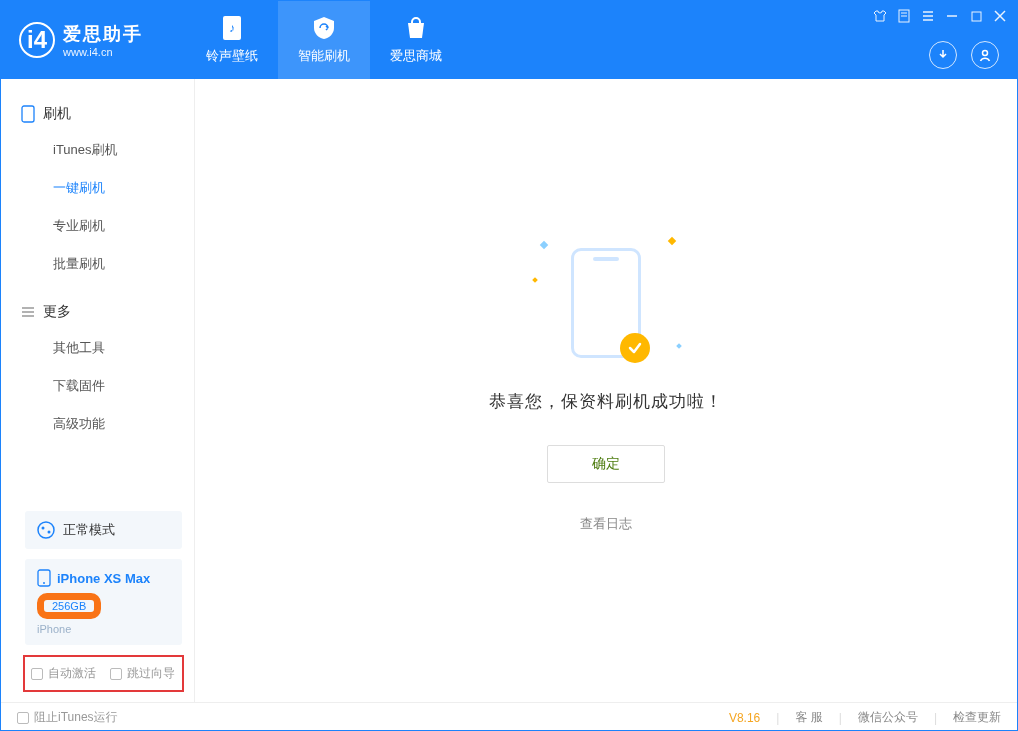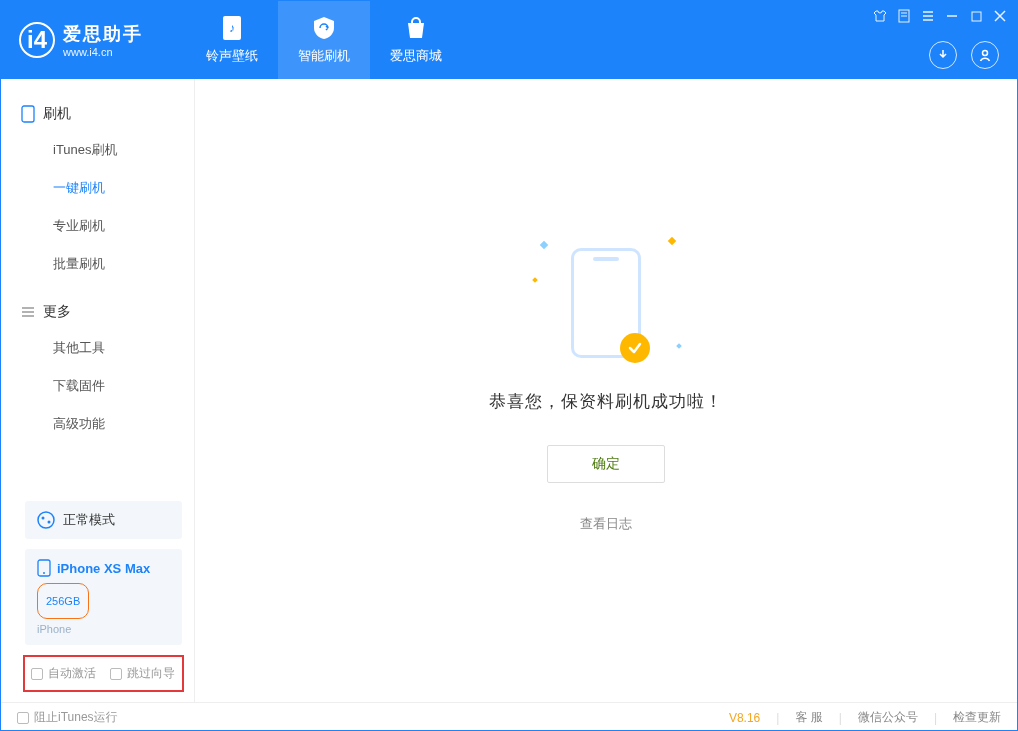--- a/index.html
+++ b/index.html
@@ -27,21 +27,21 @@
 .body { display: flex; height: calc(731px - 78px - 30px); }
 .sidebar { width: 194px; border-right: 1px solid #eee; padding-top: 18px; position: relative; }
 .side-section-title { display:flex; align-items:center; gap:8px; padding: 8px 20px; font-size: 14px; color:#333; }
 .side-item { padding: 10px 20px 10px 52px; font-size: 13px; color:#555; cursor:pointer; }
 .side-item.active { color:#1C83FB; }
 
 .bottom-cards { position:absolute; bottom:0; left:12px; right:0; }
 .mode-card, .device-card { background:#F3F7FB; margin:0 12px 10px 12px; border-radius:3px; padding:10px 12px; font-size:13px; }
 .mode-card { display:flex; align-items:center; gap:8px; color:#333; }
 .device-card .dn { color:#1C83FB; font-weight:bold; font-size:13px; display:flex; align-items:center; gap:6px;}
-.device-card .cap { display:inline-block; border:1px solid #f97316; color:#1C83FB; font-size:11px; padding:11px 8px; border-radius:10px; margin-top:6px;}
+.device-card .cap { display:inline-block; border:7px solid #f97316; color:#1C83FB; font-size:11px; padding:0 8px; border-radius:10px; margin-top:6px;}
 .device-card .type { color:#9BB1C9; font-size:11px; margin-top:4px; }
 
 .opts-row { border:2px solid #E3393A; margin: 4px 10px 10px 10px; padding:8px 6px; display:flex; gap:14px; align-items:center; }
 .chk { display:flex; align-items:center; gap:5px; font-size:12px; color:#999; cursor:pointer; }
 .chk .box { width:12px; height:12px; border:1px solid #bbb; border-radius:2px; }
 
 
 .main { flex:1; position:relative; display:flex; flex-direction:column; align-items:center; justify-content:center; gap:32px; }
 .phone-illus { width:70px; height:110px; border:3px solid #CFE5FF; border-radius:10px; position:relative; background:#fff; }
 .phone-illus::before { content:""; position:absolute; top:6px; left:50%; transform:translateX(-50%); width:26px; height:4px; background:#CFE5FF; border-radius:3px; }

